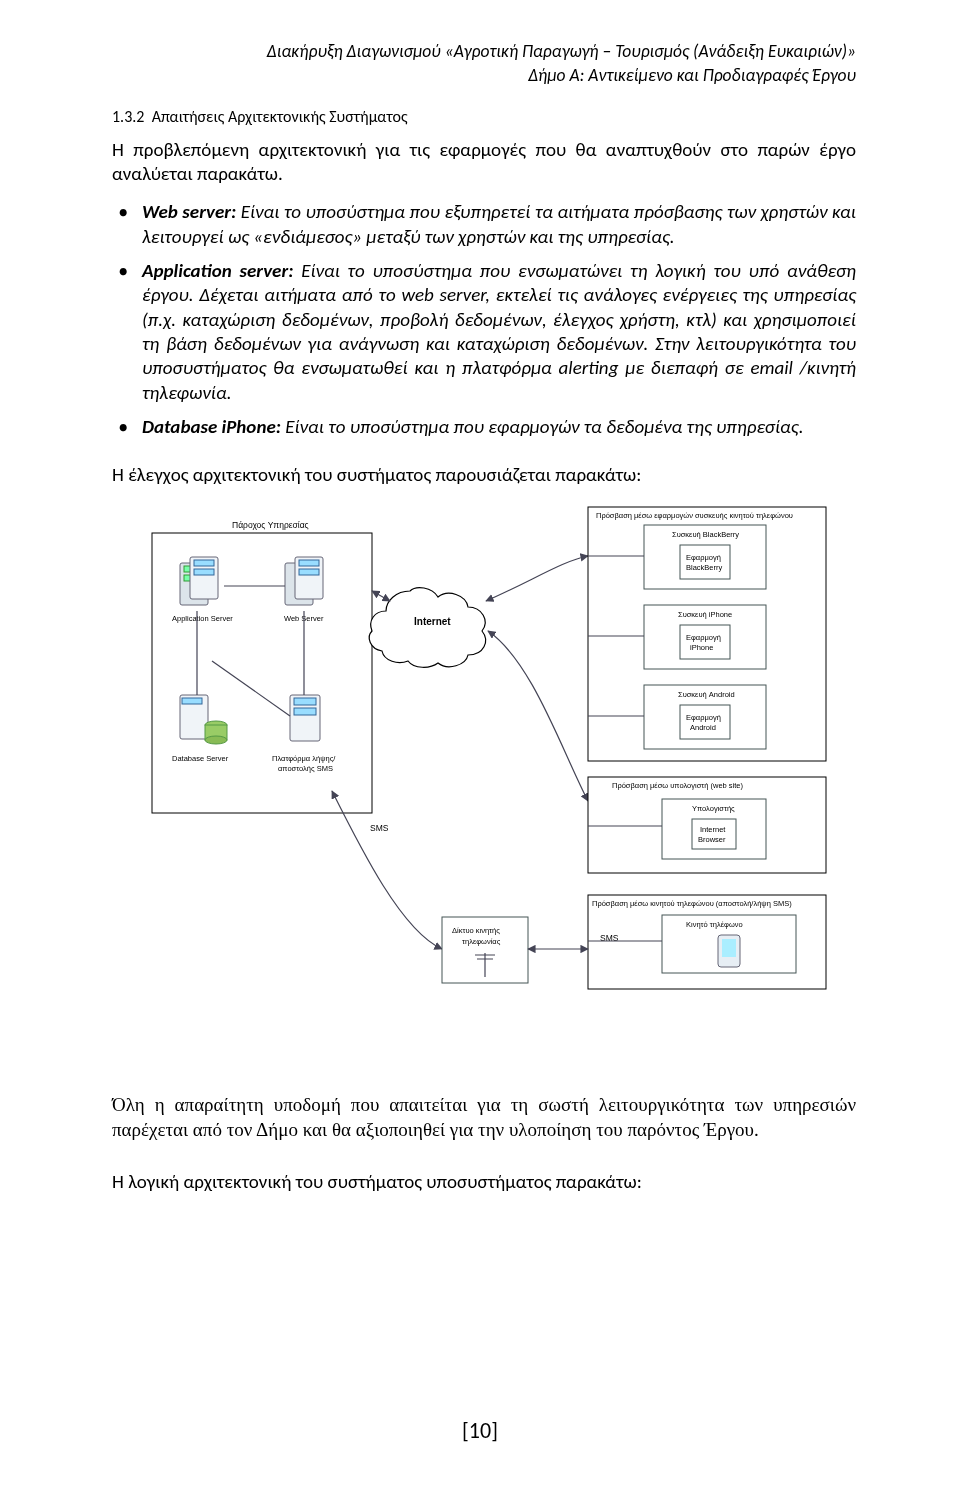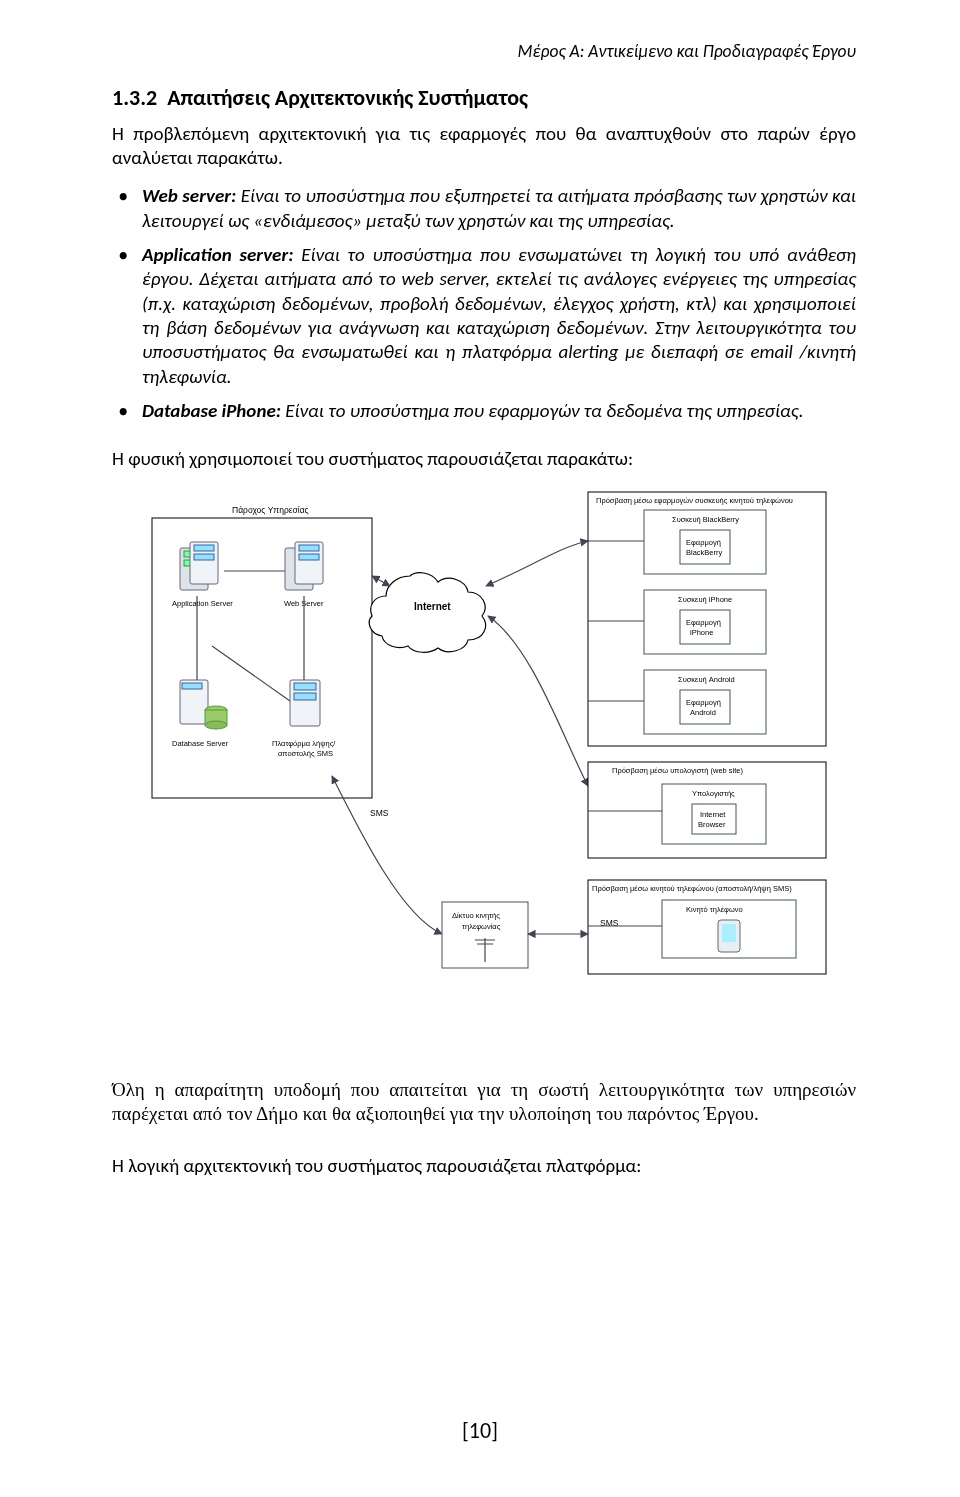--- a/index.html
+++ b/index.html
@@ -4,21 +4,21 @@
 <style>
   @page { size: 960px 1497px; margin:0; }
   html, body { margin:0; padding:0; }
   body {
     width:960px; height:1497px; background:#fff; color:#000;
     font-family: Calibri, "Segoe UI", Arial, sans-serif;
     font-size:19px; line-height:1.28; position:relative;
   }
   .page { padding: 40px 104px 0 112px; }
   .hdr { text-align:right; font-style:italic; font-size:17.5px; line-height:1.35; margin-bottom:10px;}
-  .heading { font-weight:700; font-size:22px; margin:20px 0 10px; }
+  .heading { font-weight:400; font-size:16px; margin:20px 0 10px; }
   .para { text-align:justify; margin:10px 0 14px; }
   ul.blist { list-style:none; padding:0; margin:0 0 14px 0; }
   ul.blist > li { position:relative; padding-left:30px; margin:10px 0; text-align:justify;font-style:italic; }
   ul.blist > li::before { content:"•"; position:absolute; left:6px; top:0; font-size:20px; }
   .b { font-weight:700; }
   .footer-page { position:absolute; bottom:52px; left:0; width:100%; text-align:center; font-size:22px; }
   .figwrap { width:704px; height:532px; margin:8px auto 0; position:relative; overflow:hidden; }
   .figwrap svg { width:100%; height:100%; }
   .svg-box  { fill:#fff; stroke:#455; stroke-width:1; }
   .svg-grp  { fill:#fff; stroke:#000; stroke-width:1; }
@@ -27,21 +27,22 @@
   .svg-t7   { font:7.5px Arial, sans-serif; fill:#000; }
   .svg-t8   { font:8.5px Arial, sans-serif; fill:#000; }
   .svg-t10  { font:10px Arial, sans-serif; fill:#000; font-weight:700; }
   .cloud    { fill:#fff; stroke:#000; stroke-width:1.2; }
 </style>
 </head>
 <body>
 
 <div class="page">
   <div class="hdr">
-    <div>Μέρος Α: Αντικείμενο και Προδιαγραφές Έργου</div>
+    <div>Διακήρυξη Διαγωνισμού «Αγροτική Παραγωγή – Τουρισμός (Ανάδειξη Ευκαιριών)»</div>
+    <div>Δήμο Α: Αντικείμενο και Προδιαγραφές Έργου</div>
   </div>
 
   <div class="heading">
     <span>1.3.2</span>
     &nbsp;<span>Απαιτήσεις Αρχιτεκτονικής Συστήματος</span>
   </div>
 
   <p class="para">Η προβλεπόμενη αρχιτεκτονική για τις εφαρμογές που θα αναπτυχθούν στο παρών έργο αναλύεται παρακάτω.</p>
 
   <ul class="blist">
@@ -49,21 +50,21 @@
       <span class="b">Web server:</span><span> Είναι το υποσύστημα που εξυπηρετεί τα αιτήματα πρόσβασης των χρηστών και λειτουργεί ως «ενδιάμεσος» μεταξύ των χρηστών και της υπηρεσίας.</span>
     </li>
     <li>
       <span class="b">Application server:</span><span> Είναι το υποσύστημα που ενσωματώνει τη λογική του υπό ανάθεση έργου. Δέχεται αιτήματα από το web server, εκτελεί τις ανάλογες ενέργειες της υπηρεσίας (π.χ. καταχώριση δεδομένων, προβολή δεδομένων, έλεγχος χρήστη, κτλ) και χρησιμοποιεί τη βάση δεδομένων για ανάγνωση και καταχώριση δεδομένων. Στην λειτουργικότητα του υποσυστήματος θα ενσωματωθεί και η πλατφόρμα alerting με διεπαφή σε email /κινητή τηλεφωνία.</span>
     </li>
     <li>
       <span class="b">Database iPhone:</span><span> Είναι το υποσύστημα που εφαρμογών τα δεδομένα της υπηρεσίας.</span>
     </li>
   </ul>
 
-  <p class="para" style="text-align:left; margin-top:24px;">Η φυσική χρησιμοποιεί του συστήματος παρουσιάζεται παρακάτω:</p>
+  <p class="para" style="text-align:left; margin-top:24px;">Η έλεγχος αρχιτεκτονική του συστήματος παρουσιάζεται παρακάτω:</p>
 
   <div class="figwrap">
   <svg viewBox="0 0 704 532">
     <defs>
       <marker id="arrE" viewBox="0 0 10 10" refX="9" refY="5" markerWidth="7" markerHeight="7" orient="auto">
         <path d="M0,0 L10,5 L0,10 z" fill="#445"></path>
       </marker>
       <marker id="arrS" viewBox="0 0 10 10" refX="1" refY="5" markerWidth="7" markerHeight="7" orient="auto">
         <path d="M10,0 L0,5 L10,10 z" fill="#445"></path>
       </marker>
@@ -173,16 +174,16 @@
     <text class="svg-t7" x="330" y="443">τηλεφωνίας</text>
 
     <line class="svg-line" x1="353" y1="452" x2="353" y2="476"></line>
     <path class="svg-line" d="M343,454 L363,454 M345,458 L361,458"></path>
 
     <line class="svg-arr" x1="396" y1="448" x2="456" y2="448"></line>
   </svg>
   </div>
 
   <p class="para" style="margin-top:60px;font-family:Liberation Serif, serif;">Όλη η απαραίτητη υποδομή που απαιτείται για τη σωστή λειτουργικότητα των υπηρεσιών παρέχεται από τον Δήμο και θα αξιοποιηθεί για την υλοποίηση του παρόντος Έργου.</p>
-  <p class="para" style="text-align:left; margin-top:28px;">Η λογική αρχιτεκτονική του συστήματος παρουσιάζεται πλατφόρμα:</p>
+  <p class="para" style="text-align:left; margin-top:28px;">Η λογική αρχιτεκτονική του συστήματος υποσυστήματος παρακάτω:</p>
 </div>
 
 <div class="footer-page">[10]</div>
 
 </body></html>

